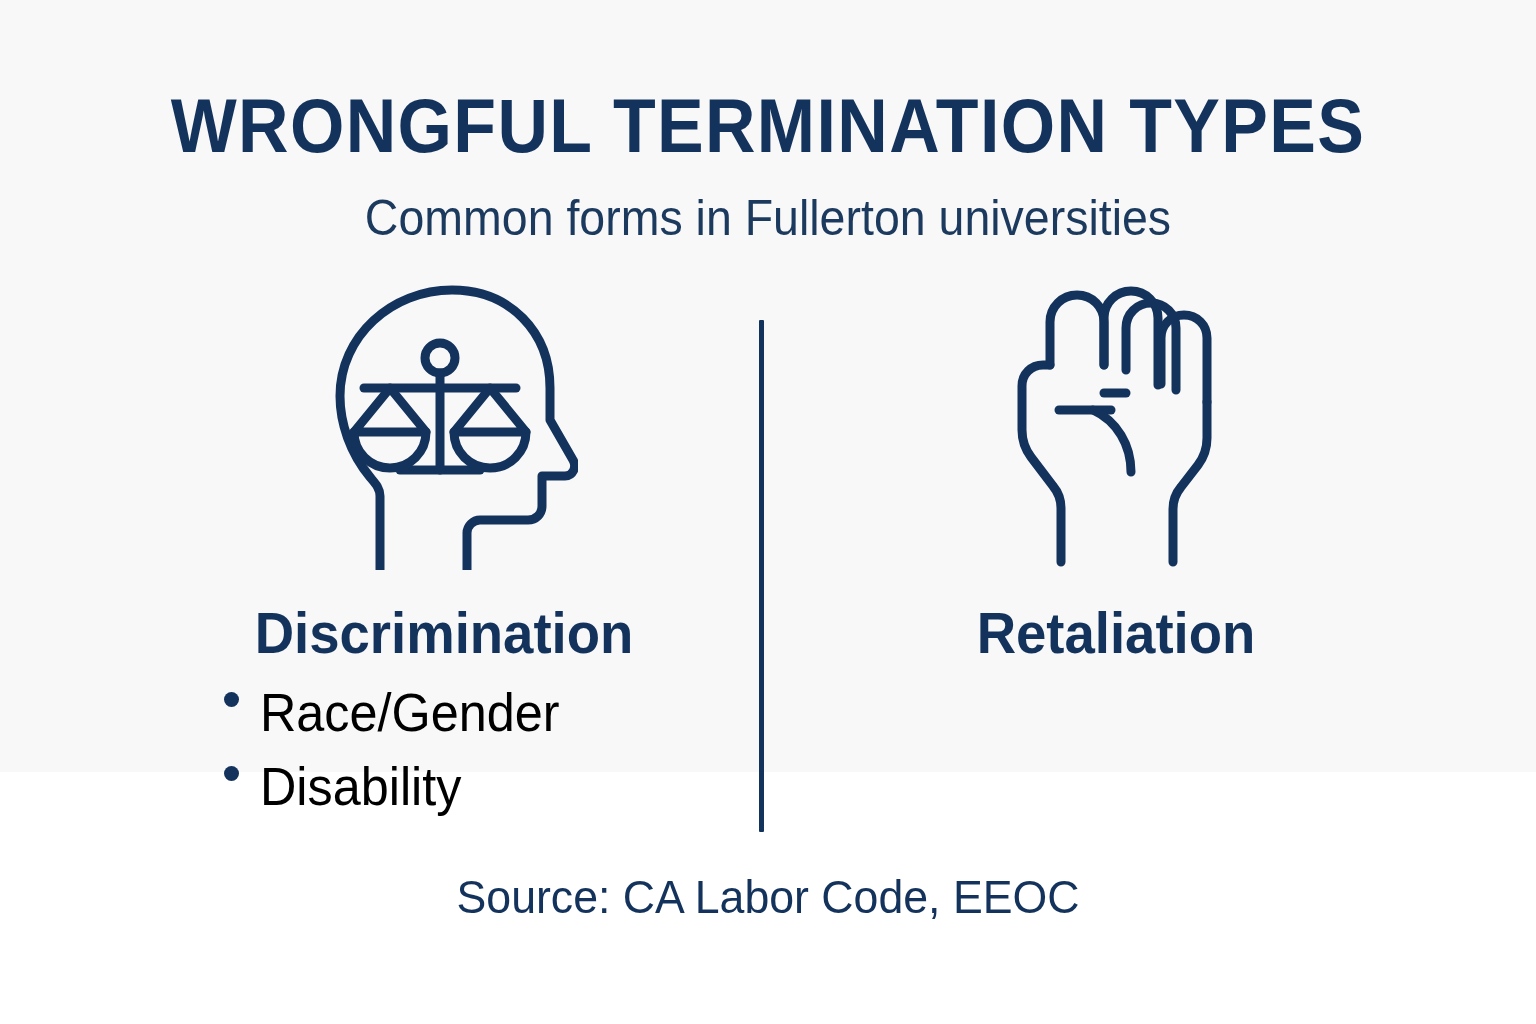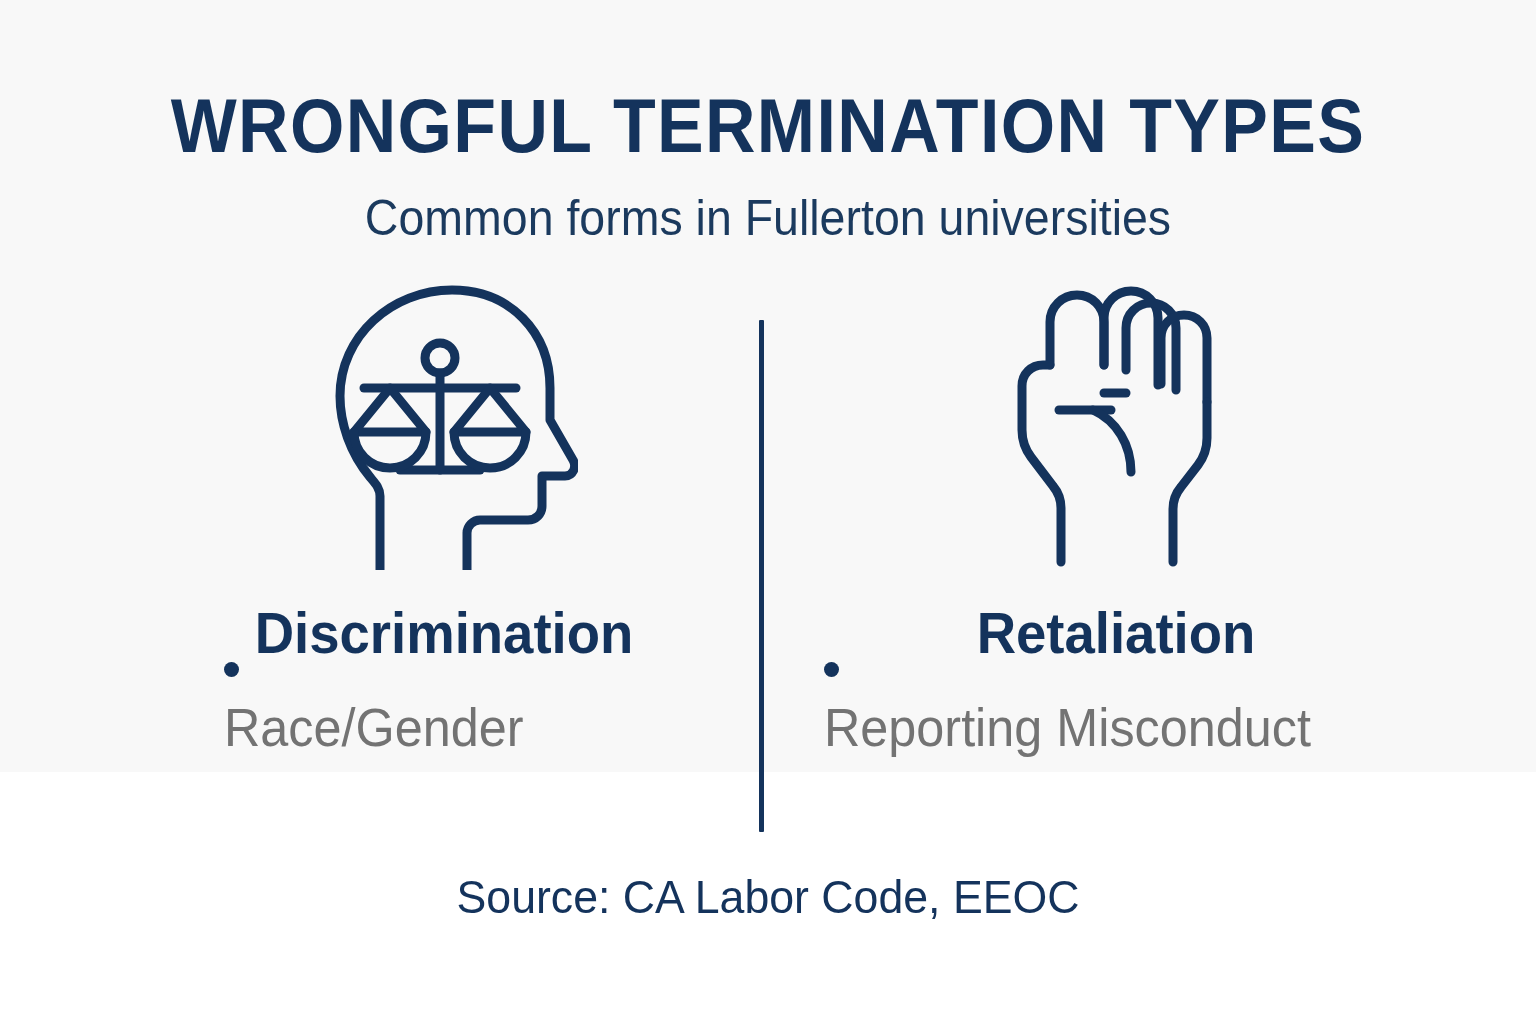--- a/index.html
+++ b/index.html
@@ -96,28 +96,27 @@
   .bullet-list {
     margin: 12px 0 0 0;
     padding: 0;
     list-style: none;
   }
   .bullet-list.left  { padding-left: 70px; }
   .bullet-list.right { padding-left: 8px; }
 
   .bullet-item {
     display: flex;
-    align-items: flex-start;
+    align-items: center;
     font-family: "Liberation Sans Narrow", "Liberation Sans", sans-serif;
     font-weight: 400;
     font-size: 53px;
     line-height: 74px;
-    color: #737373;
-    white-space: nowrap;
-    flex-direction: column;
+    color: #000000;
+    white-space: nowrap;
   }
   .bullet-dot {
     flex: 0 0 auto;
     width: 15px;
     height: 15px;
     border-radius: 50%;
     background: #14335C;
     margin-right: 21px;
     position: relative;
     top: -14px;
@@ -190,20 +189,24 @@
       </svg>
     </div>
 
     <div class="col-heading">Discrimination</div>
 
     <ul class="bullet-list left">
       <li class="bullet-item">
         <span class="bullet-dot"></span>
         <span class="bullet-text">Race/Gender</span>
       </li>
+      <li class="bullet-item">
+        <span class="bullet-dot"></span>
+        <span class="bullet-text">Disability</span>
+      </li>
     </ul>
   </div>
 
   <div class="column col-right">
 
     <div class="icon-wrap right">
       <svg width="215" height="290" viewBox="0 0 215 290" fill="none" stroke="#14335C" stroke-width="9" stroke-linecap="round" stroke-linejoin="round" aria-hidden="true">
 
         <path d="M 37 85 L 37 42 C 37 27 49 15 64 15 C 79 15 91 27 91 42 L 91 85"></path>
 
@@ -223,22 +226,18 @@
         <path d="M 91 113 L 113 113"></path>
 
         <path d="M 46 130 L 98 130"></path>
         <path d="M 80 130 C 104 141 118 165 118 192"></path>
       </svg>
     </div>
 
     <div class="col-heading">Retaliation</div>
 
     <ul class="bullet-list right">
-      <li class="bullet-item">
-        <span class="bullet-dot"></span>
-        <span class="bullet-text">Reporting Misconduct</span>
-      </li>
     </ul>
   </div>
 
   <div class="source">Source: CA Labor Code, EEOC</div>
 
 </div>
 
 </body></html>

